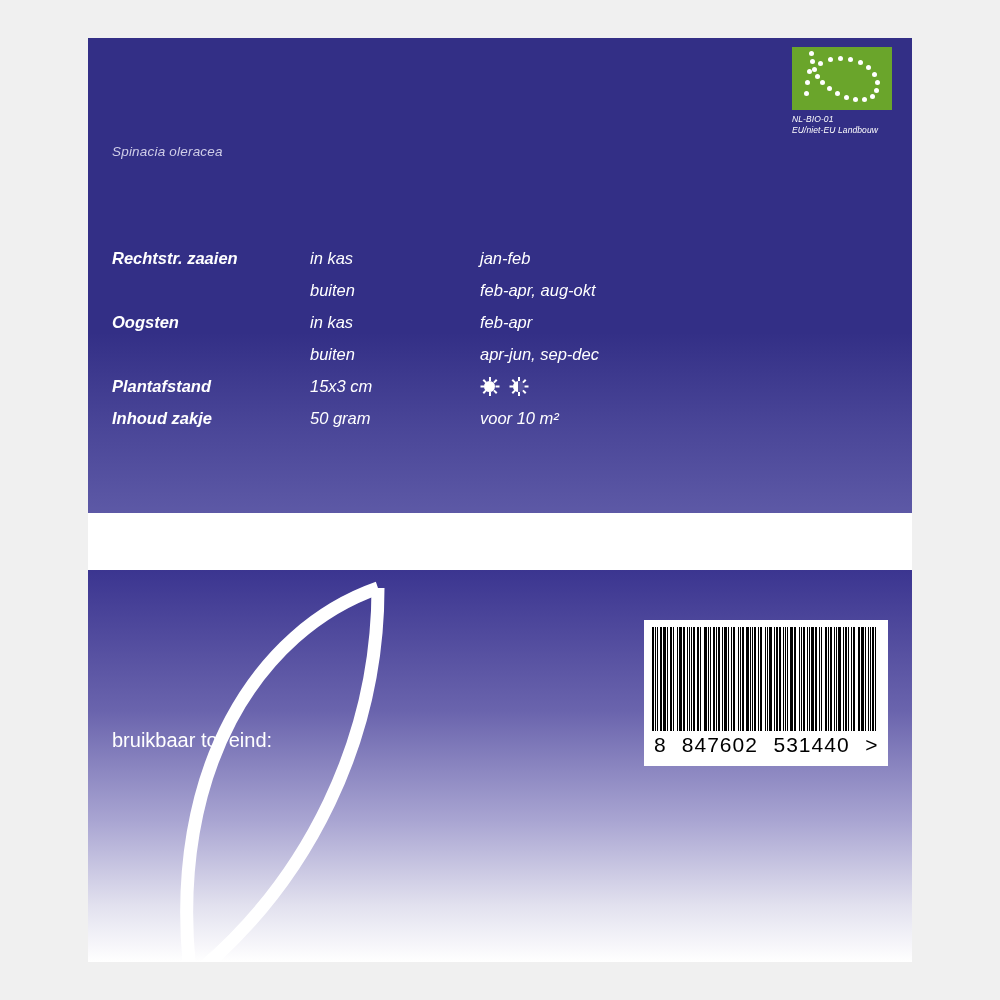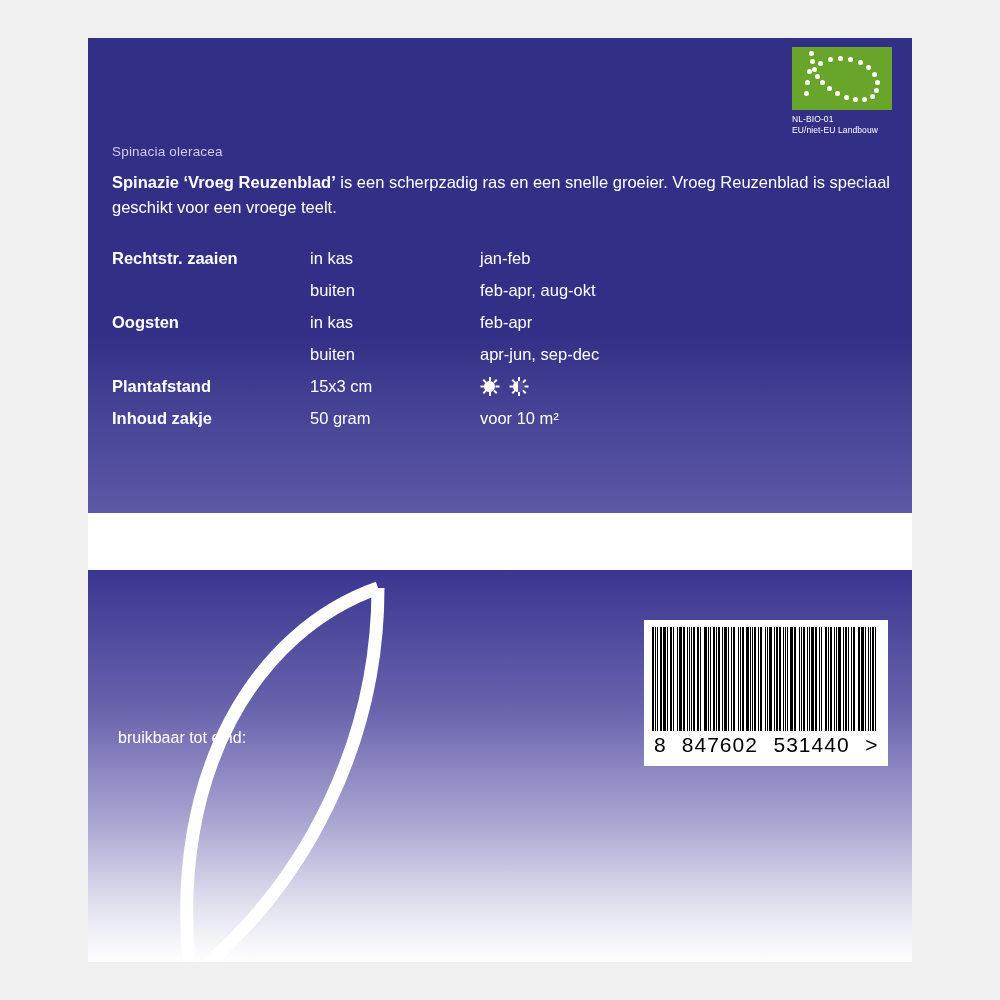--- a/index.html
+++ b/index.html
@@ -20,20 +20,21 @@
     background: #fff;
   }
   
   .top-panel {
     position: absolute;
     left: 0; top: 0;
     width: 824px;
     height: 475px;
     background: linear-gradient(180deg, #332f86 0%, #332f86 62%, #4a4698 82%, #5d59a6 100%);
     color: #ffffff;
+    font-style: italic;
   }
   .eu-organic {
     position: absolute;
     right: 20px;
     top: 9px;
     width: 100px;
   }
   .eu-leaf {
     width: 100px;
     height: 63px;
@@ -151,23 +152,22 @@
     left: 24px;
     top: 22px;
     font-size: 14.5px;
     line-height: 21px;
     color: #ffffff;
   }
   .best-before {
     position: absolute;
     left: 24px;
     top: 159px;
-    font-size: 16px;
-    color: #ffffff;
-    margin-left: 6px;
+    font-size: 20px;
+    color: #ffffff;
   }
   .barcode-box {
     position: absolute;
     right: 24px;
     top: 50px;
     width: 244px;
     height: 146px;
     background: #ffffff;
     padding: 7px 8px 0 8px;
     box-sizing: border-box;
@@ -223,23 +223,20 @@
           <div class="eu-star" style="left: 15px; top: 22px;"></div>
           <div class="eu-star" style="left: 13px; top: 33px;"></div>
           <div class="eu-star" style="left: 12px; top: 44px;"></div>
         </div>
       <div class="eu-caption">NL-BIO-01</div>
       <div class="eu-caption" style="margin-top:0">EU/niet-EU Landbouw</div>
     </div>
 
     <div class="latin-name">Spinacia oleracea</div>
 
-    <div class="intro">
-      <b>Spinazie ‘Vroeg Reuzenblad’</b><span> is een scherpzadig ras en een snelle groeier. Vroeg Reuzenblad is speciaal geschikt voor een vroege teelt.</span>
-    </div>
 
     <table class="spec-table">
       <tbody>
         <tr>
           <td class="spec-label" rowspan="2">Rechtstr. zaaien</td>
           <td class="spec-mid">in kas</td>
           <td class="spec-val">jan-feb</td>
         </tr>
         <tr>
           <td class="spec-mid">buiten</td>

